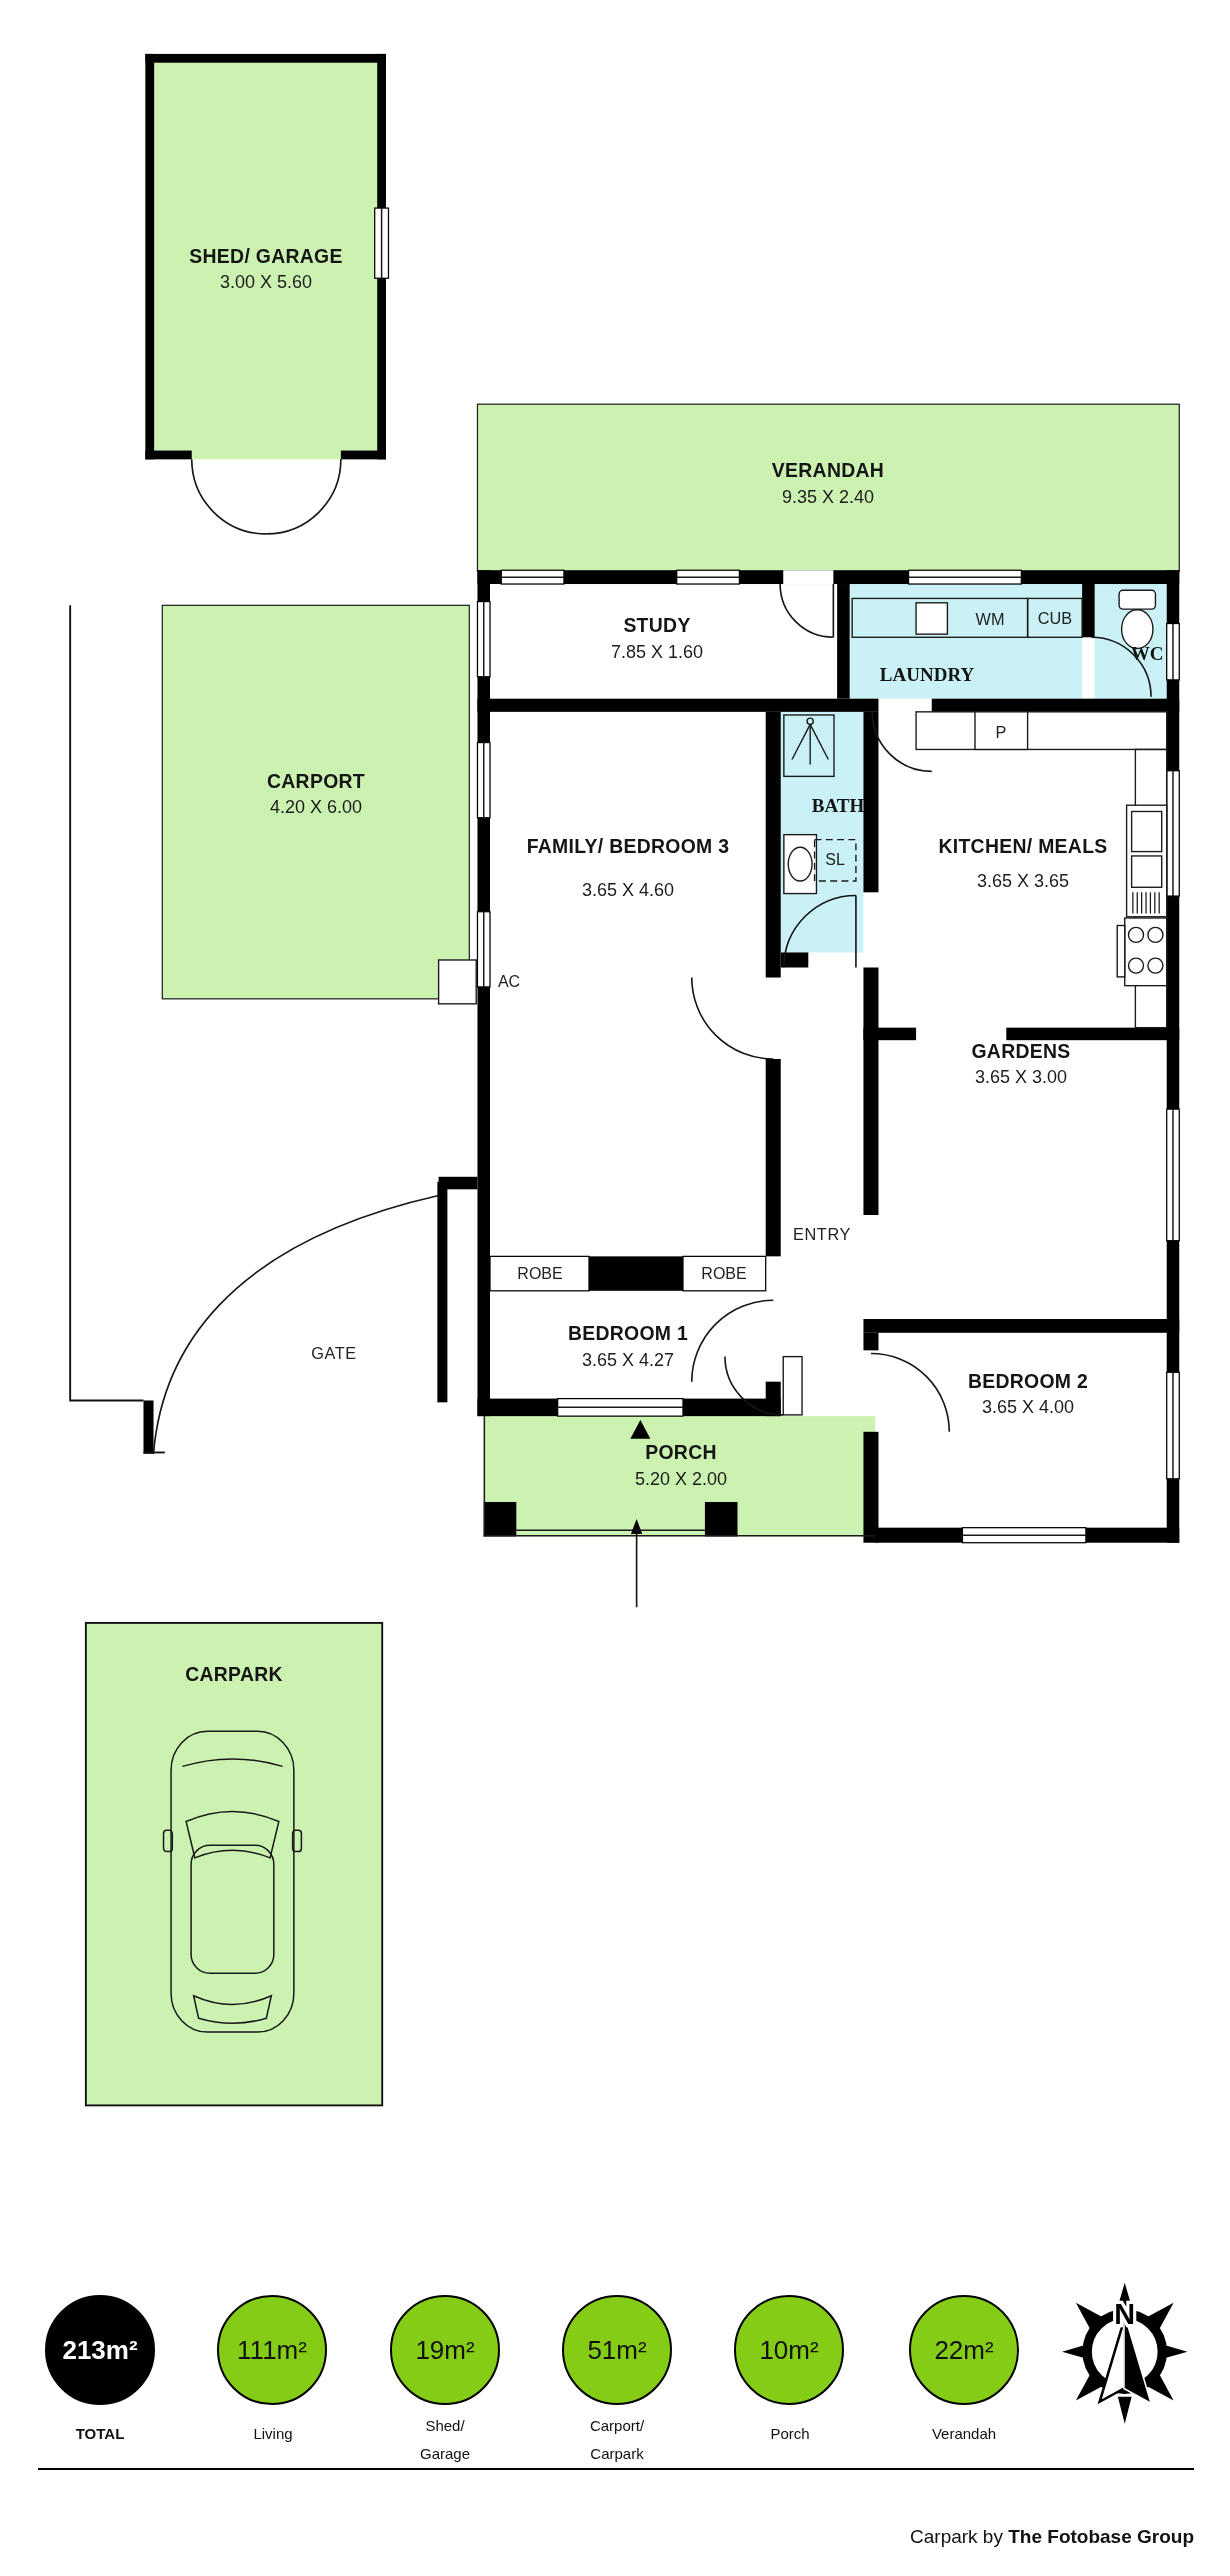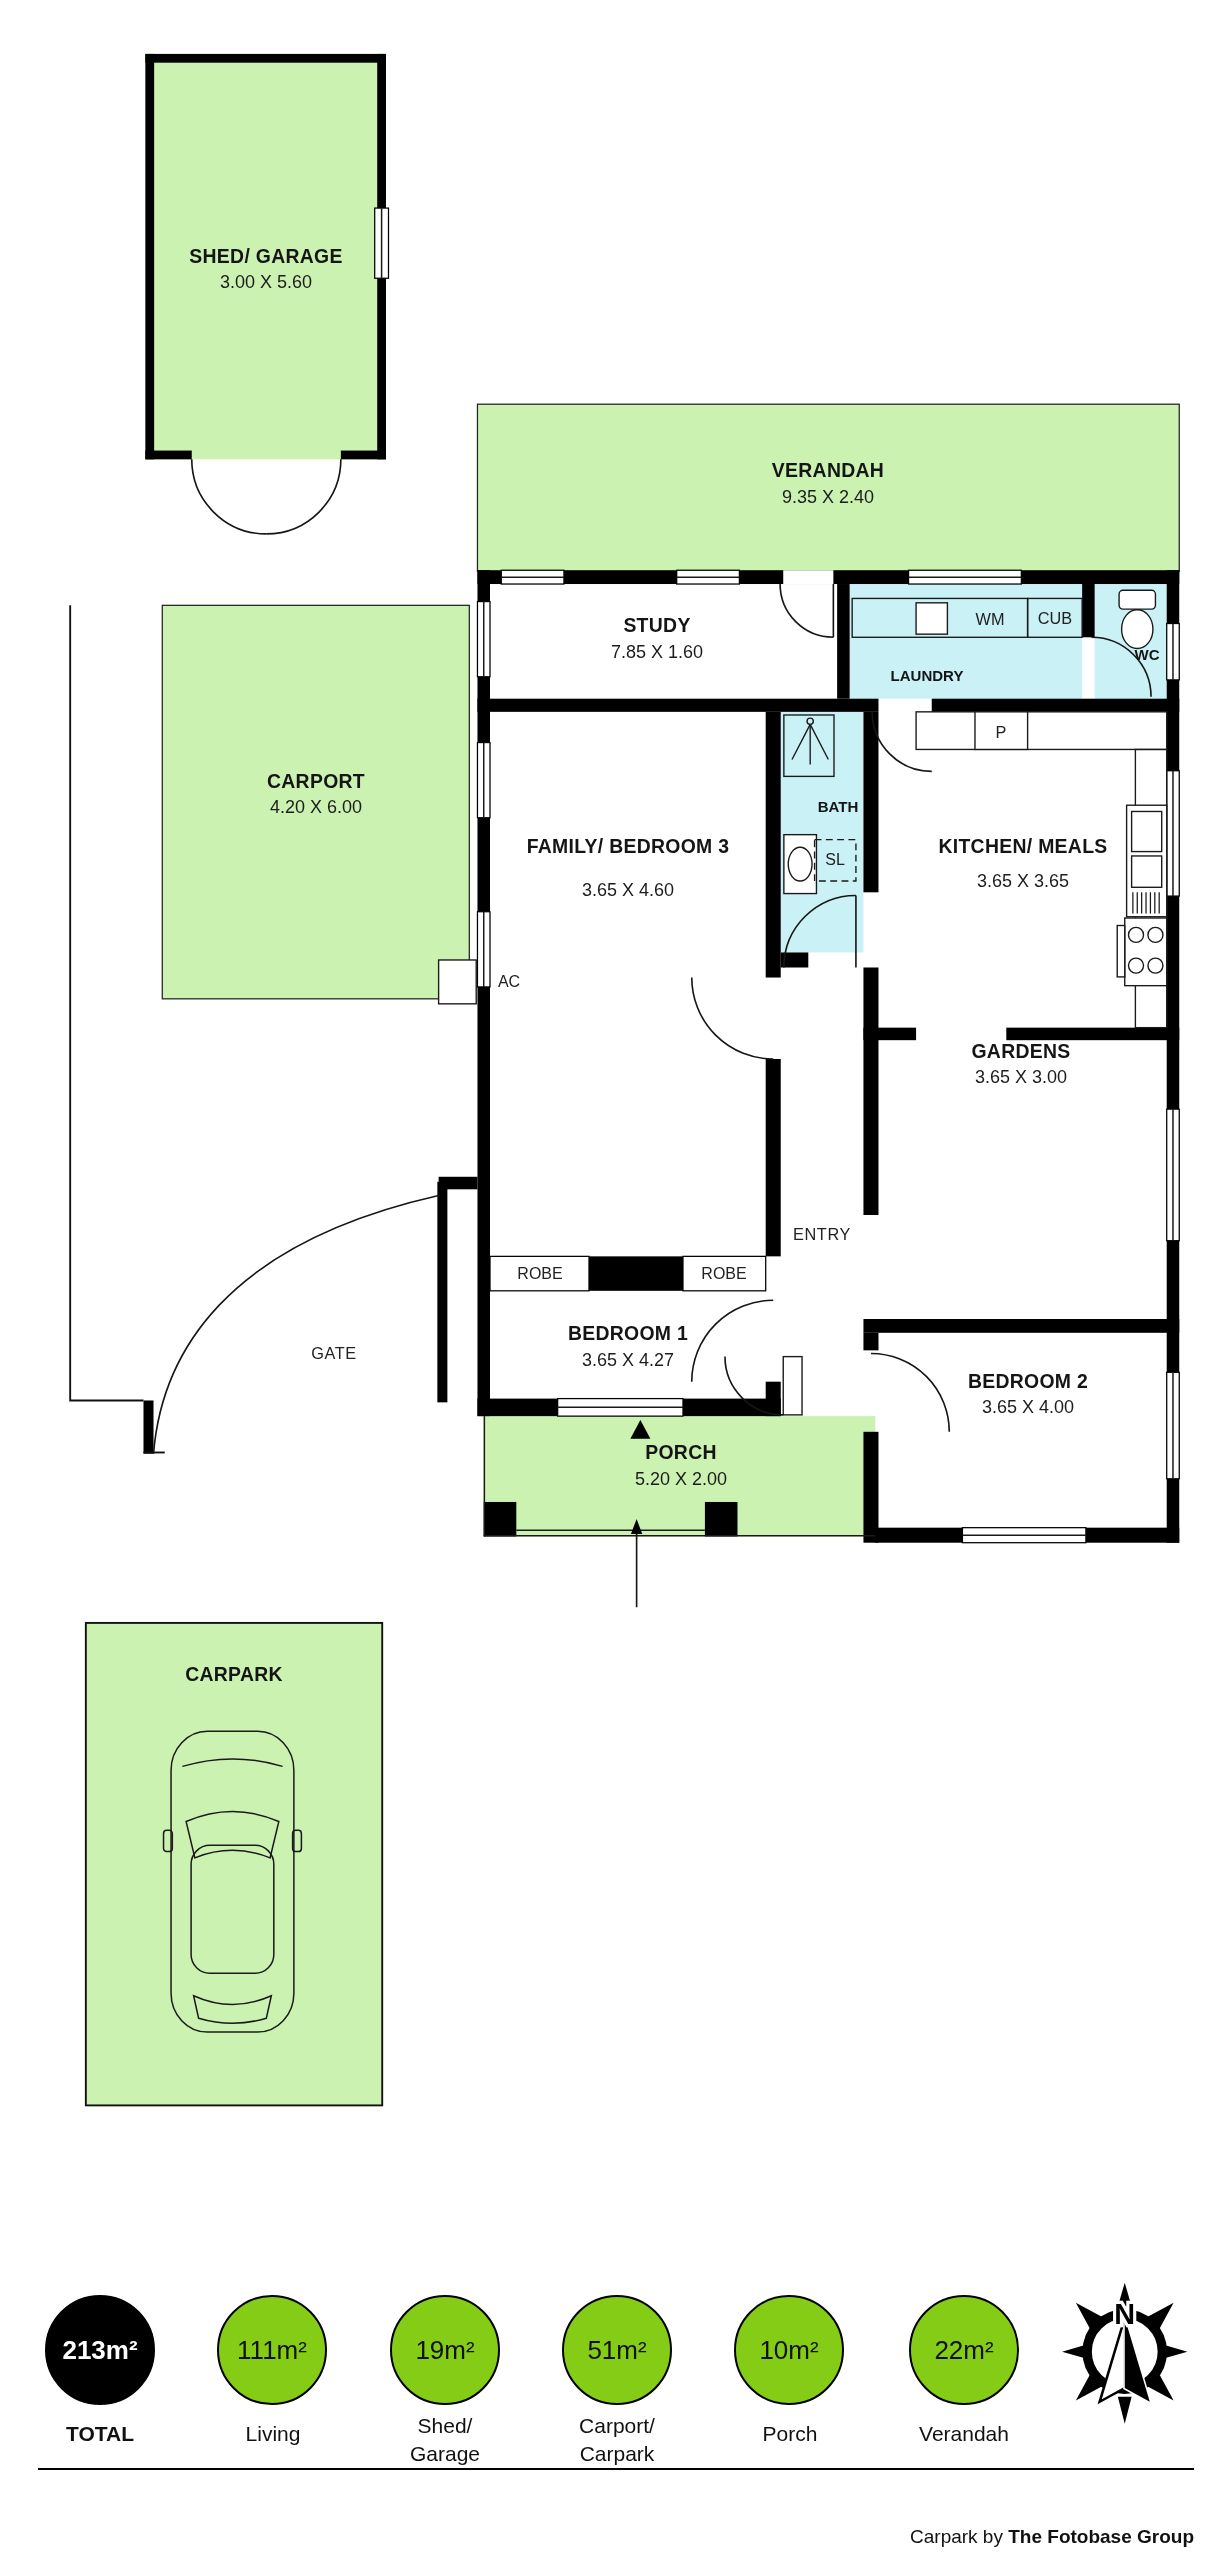--- a/index.html
+++ b/index.html
@@ -3,31 +3,31 @@
 <meta charset="utf-8">
 <style>
   html,body{margin:0;padding:0;background:#fff;}
   #canvas{position:relative;width:1230px;height:2576px;background:#fff;
           font-family:"Liberation Sans",sans-serif;color:#111;overflow:hidden;}
   #plan-svg{position:absolute;left:0;top:0;}
   .lbl{position:absolute;transform:translate(-50%,-50%);white-space:nowrap;
        text-align:center;color:#151515;}
   .room-name{font-weight:bold;font-size:19.4px;letter-spacing:0.3px;}
   .room-dims{font-size:18px;color:#1c1c1c;}
-  .tag-bold{font-weight:bold;font-size:15px;}
+  .tag-bold{font-weight:bold;font-size:19px;font-family:Liberation Serif, serif;}
   .small-label{font-size:16.3px;color:#222;}
   .tiny-label{font-size:16px;color:#222;}
   .title{position:absolute;left:60px;top:2207px;font-size:29px;font-weight:bold;
          letter-spacing:0.3px;white-space:nowrap;}
   .circ{position:absolute;width:110px;height:110px;border:2.5px solid #000;border-radius:50%;
         background:#84cc16;display:flex;align-items:center;justify-content:center;
         font-size:26px;color:#111;box-sizing:border-box;}
   .circ.filled{background:#000;color:#fff;font-weight:bold;}
   .circ-label{position:absolute;transform:translateX(-50%);text-align:center;
-        font-size:21px;line-height:27.6px;white-space:pre-line;}
+        font-size:15px;line-height:27.6px;white-space:pre-line;}
   .circ-label.bold{font-weight:bold;}
   .rule{position:absolute;left:38px;top:2468px;width:1156px;height:1.9px;background:#000;}
   .disclaimer{position:absolute;left:38px;font-size:20.7px;color:#1a1a1a;white-space:nowrap;}
   .produced{position:absolute;right:36px;top:2526px;font-size:19px;white-space:nowrap;}
   .produced .brand{font-weight:bold;}
 </style>
 </head>
 <body>
 
 <div id="canvas">

